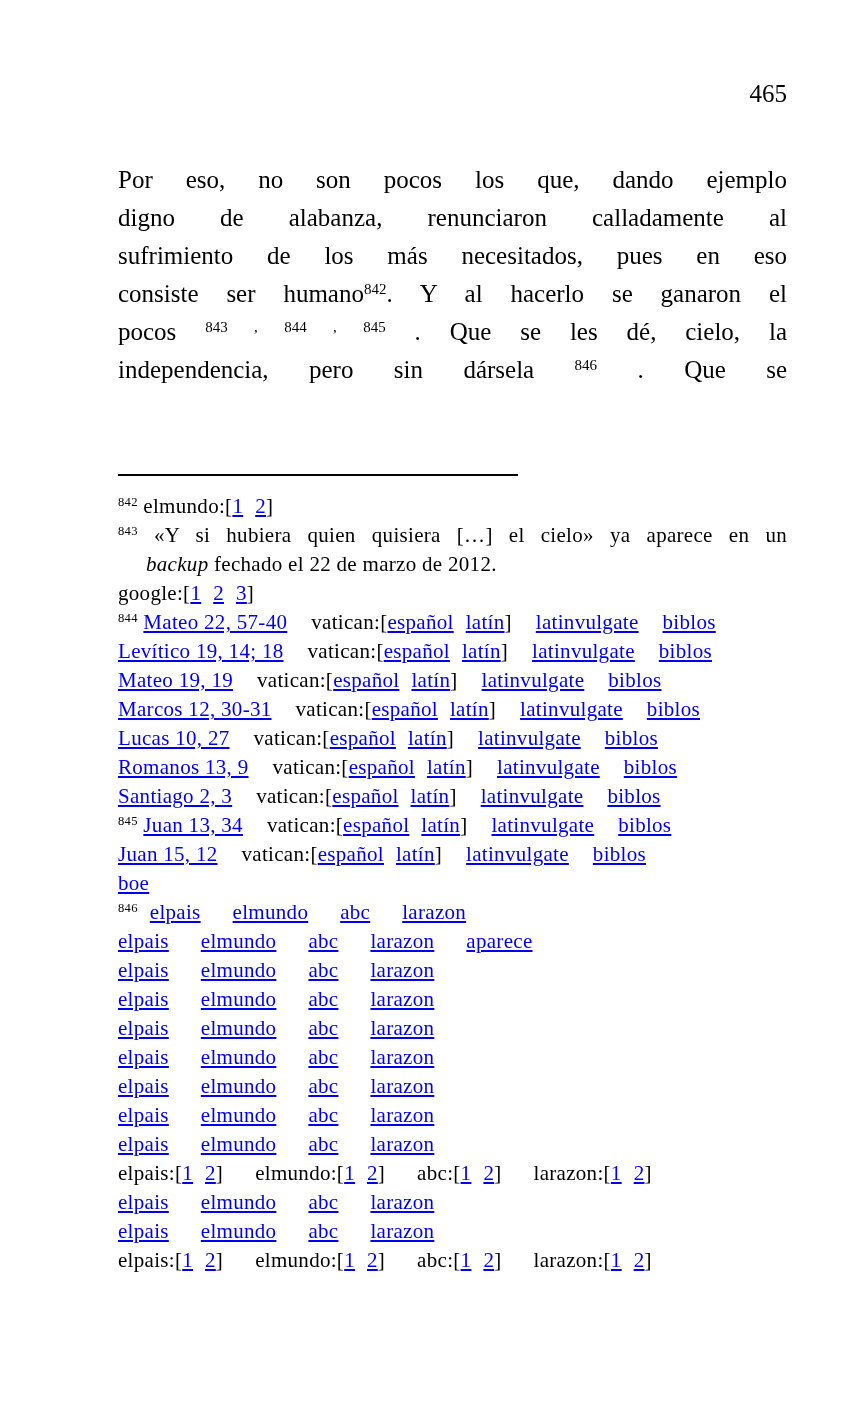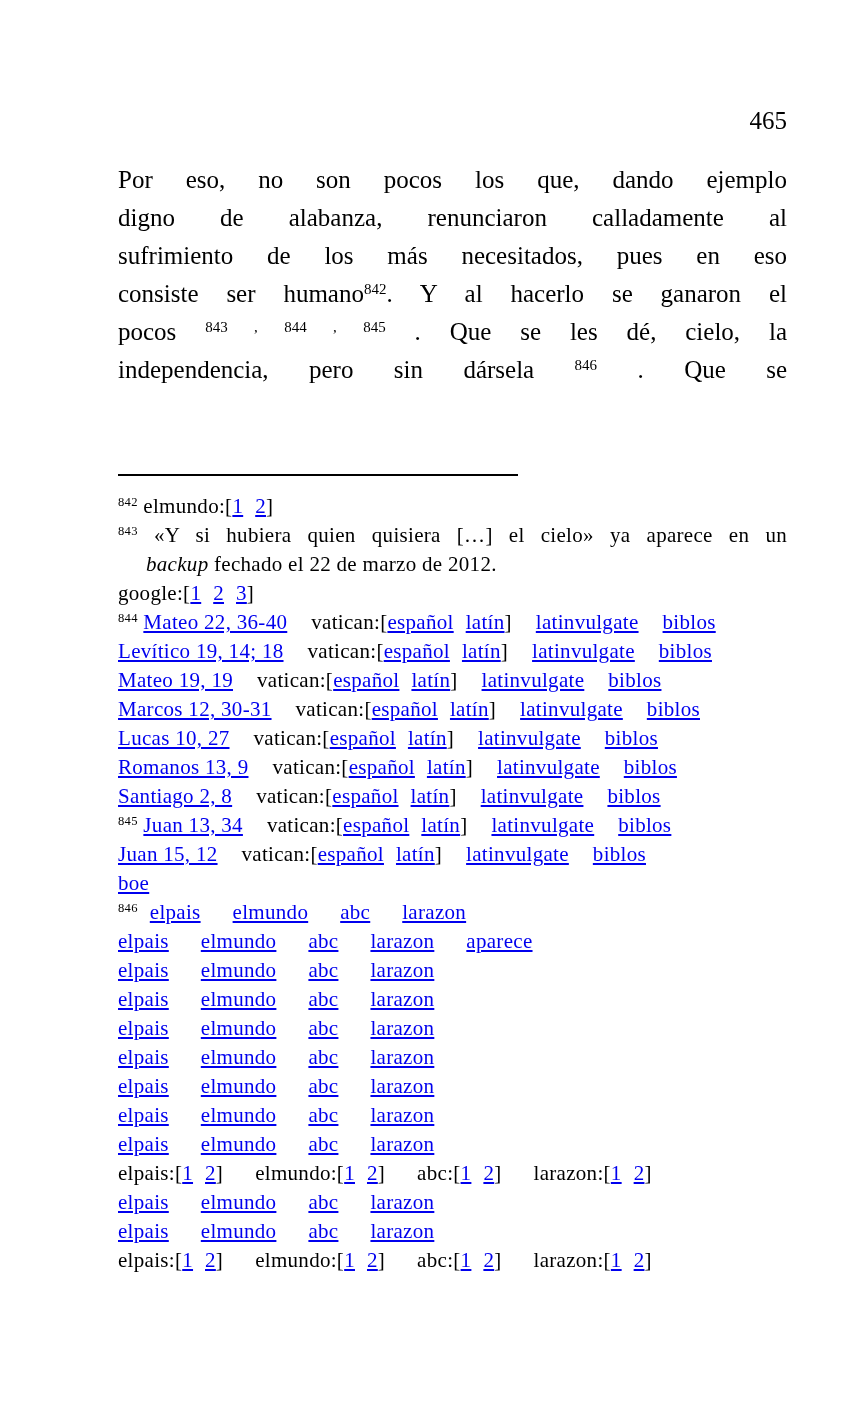--- a/index.html
+++ b/index.html
@@ -6,21 +6,21 @@
   .page{
     position:relative;
     width:866px;height:1417px;
     background:#ffffff;
     font-family:"Liberation Serif", serif;
     color:#000000;
     overflow:hidden;
   }
   .page-number{
     position:absolute;top:80px;left:118px;width:669px;
-    text-align:right;font-size:25px;line-height:28px;margin-top:27px;
+    text-align:right;font-size:25px;line-height:28px;
   }
   .para{
     position:absolute;top:161px;left:118px;width:669px;
     font-size:25px;line-height:38px;
   }
   .para-line{
     text-align:justify;
     text-align-last:justify;
   }
   sup{
@@ -73,27 +73,27 @@
   <div class="fns">
       <div class="footnote">
         <div class="fn-line"><sup>842</sup><span> elmundo:[</span><a class="lnk" href="#">1</a><span class="gap g1"></span><a class="lnk" href="#">2</a><span>]</span></div>
       </div>
       <div class="footnote">
         <div class="fn-line just"><sup>843</sup><span> «Y si hubiera quien quisiera […] el cielo» ya aparece en un</span></div>
         <div class="fn-line"><span class="it">backup</span><span> fechado el 22 de marzo de 2012.</span></div>
         <div class="fn-line"><span>google:[</span><a class="lnk" href="#">1</a><span class="gap g1"></span><a class="lnk" href="#">2</a><span class="gap g1"></span><a class="lnk" href="#">3</a><span>]</span></div>
       </div>
       <div class="footnote">
-        <div class="fn-line"><sup>844</sup><span> </span><a class="lnk" href="#">Mateo 22, 36-40</a><span class="gap g2"></span><span>vatican:[</span><a class="lnk" href="#">español</a><span class="gap g1"></span><a class="lnk" href="#">latín</a><span>]</span><span class="gap g2"></span><a class="lnk" href="#">latinvulgate</a><span class="gap g2"></span><a class="lnk" href="#">biblos</a></div>
+        <div class="fn-line"><sup>844</sup><span> </span><a class="lnk" href="#">Mateo 22, 57-40</a><span class="gap g2"></span><span>vatican:[</span><a class="lnk" href="#">español</a><span class="gap g1"></span><a class="lnk" href="#">latín</a><span>]</span><span class="gap g2"></span><a class="lnk" href="#">latinvulgate</a><span class="gap g2"></span><a class="lnk" href="#">biblos</a></div>
         <div class="fn-line"><a class="lnk" href="#">Levítico 19, 14; 18</a><span class="gap g2"></span><span>vatican:[</span><a class="lnk" href="#">español</a><span class="gap g1"></span><a class="lnk" href="#">latín</a><span>]</span><span class="gap g2"></span><a class="lnk" href="#">latinvulgate</a><span class="gap g2"></span><a class="lnk" href="#">biblos</a></div>
         <div class="fn-line"><a class="lnk" href="#">Mateo 19, 19</a><span class="gap g2"></span><span>vatican:[</span><a class="lnk" href="#">español</a><span class="gap g1"></span><a class="lnk" href="#">latín</a><span>]</span><span class="gap g2"></span><a class="lnk" href="#">latinvulgate</a><span class="gap g2"></span><a class="lnk" href="#">biblos</a></div>
         <div class="fn-line"><a class="lnk" href="#">Marcos 12, 30-31</a><span class="gap g2"></span><span>vatican:[</span><a class="lnk" href="#">español</a><span class="gap g1"></span><a class="lnk" href="#">latín</a><span>]</span><span class="gap g2"></span><a class="lnk" href="#">latinvulgate</a><span class="gap g2"></span><a class="lnk" href="#">biblos</a></div>
         <div class="fn-line"><a class="lnk" href="#">Lucas 10, 27</a><span class="gap g2"></span><span>vatican:[</span><a class="lnk" href="#">español</a><span class="gap g1"></span><a class="lnk" href="#">latín</a><span>]</span><span class="gap g2"></span><a class="lnk" href="#">latinvulgate</a><span class="gap g2"></span><a class="lnk" href="#">biblos</a></div>
         <div class="fn-line"><a class="lnk" href="#">Romanos 13, 9</a><span class="gap g2"></span><span>vatican:[</span><a class="lnk" href="#">español</a><span class="gap g1"></span><a class="lnk" href="#">latín</a><span>]</span><span class="gap g2"></span><a class="lnk" href="#">latinvulgate</a><span class="gap g2"></span><a class="lnk" href="#">biblos</a></div>
-        <div class="fn-line"><a class="lnk" href="#">Santiago 2, 8</a><span class="gap g2"></span><span>vatican:[</span><a class="lnk" href="#">español</a><span class="gap g1"></span><a class="lnk" href="#">latín</a><span>]</span><span class="gap g2"></span><a class="lnk" href="#">latinvulgate</a><span class="gap g2"></span><a class="lnk" href="#">biblos</a></div>
+        <div class="fn-line"><a class="lnk" href="#">Santiago 2, 3</a><span class="gap g2"></span><span>vatican:[</span><a class="lnk" href="#">español</a><span class="gap g1"></span><a class="lnk" href="#">latín</a><span>]</span><span class="gap g2"></span><a class="lnk" href="#">latinvulgate</a><span class="gap g2"></span><a class="lnk" href="#">biblos</a></div>
       </div>
       <div class="footnote">
         <div class="fn-line"><sup>845</sup><span> </span><a class="lnk" href="#">Juan 13, 34</a><span class="gap g2"></span><span>vatican:[</span><a class="lnk" href="#">español</a><span class="gap g1"></span><a class="lnk" href="#">latín</a><span>]</span><span class="gap g2"></span><a class="lnk" href="#">latinvulgate</a><span class="gap g2"></span><a class="lnk" href="#">biblos</a></div>
         <div class="fn-line"><a class="lnk" href="#">Juan 15, 12</a><span class="gap g2"></span><span>vatican:[</span><a class="lnk" href="#">español</a><span class="gap g1"></span><a class="lnk" href="#">latín</a><span>]</span><span class="gap g2"></span><a class="lnk" href="#">latinvulgate</a><span class="gap g2"></span><a class="lnk" href="#">biblos</a></div>
         <div class="fn-line"><a class="lnk" href="#">boe</a></div>
       </div>
       <div class="footnote">
         <div class="fn-line"><sup>846</sup><span class="gap g1"></span><a class="lnk" href="#">elpais</a><span class="gap g3"></span><a class="lnk" href="#">elmundo</a><span class="gap g3"></span><a class="lnk" href="#">abc</a><span class="gap g3"></span><a class="lnk" href="#">larazon</a></div>
         <div class="fn-line"><a class="lnk" href="#">elpais</a><span class="gap g3"></span><a class="lnk" href="#">elmundo</a><span class="gap g3"></span><a class="lnk" href="#">abc</a><span class="gap g3"></span><a class="lnk" href="#">larazon</a><span class="gap g3"></span><a class="lnk" href="#">aparece</a></div>
         <div class="fn-line"><a class="lnk" href="#">elpais</a><span class="gap g3"></span><a class="lnk" href="#">elmundo</a><span class="gap g3"></span><a class="lnk" href="#">abc</a><span class="gap g3"></span><a class="lnk" href="#">larazon</a></div>

